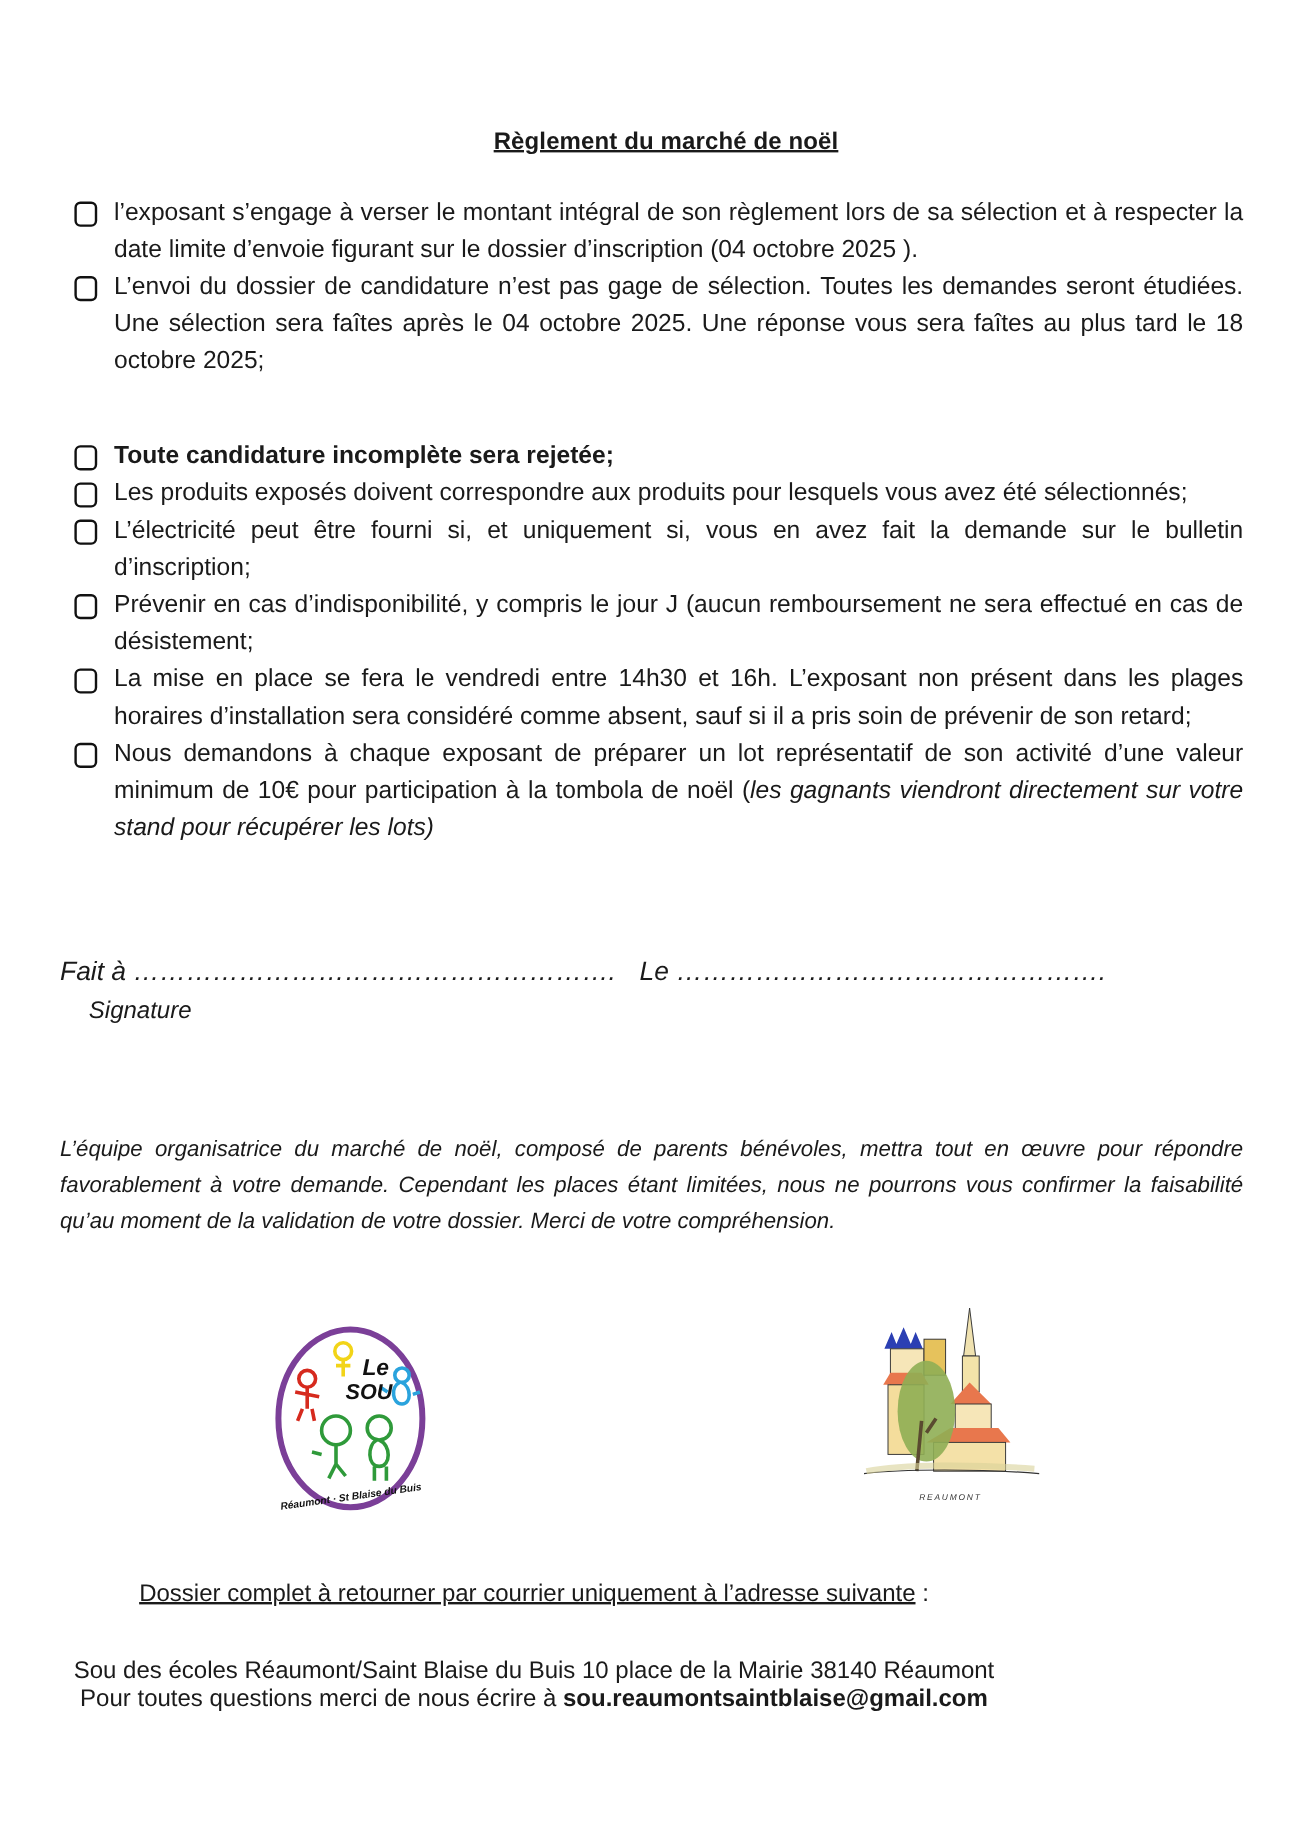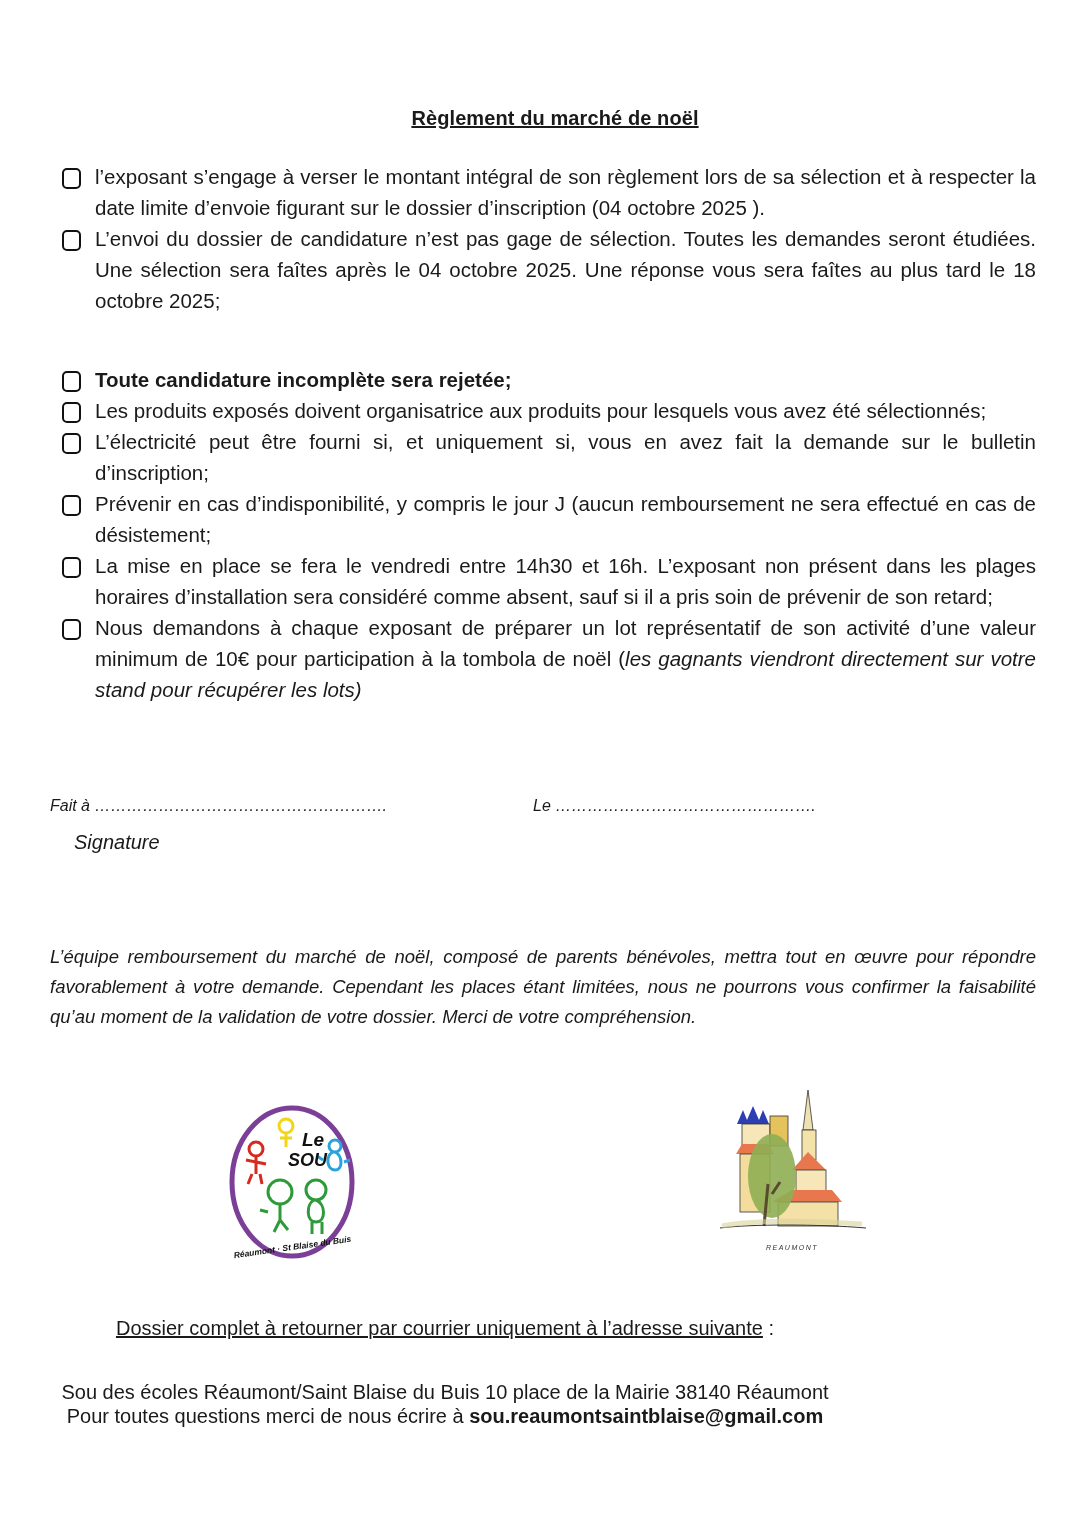--- a/index.html
+++ b/index.html
@@ -15,21 +15,21 @@
     .rules { position: absolute; left: 62px; top: 161px; width: 974px; }
     .rule { position: relative; padding-left: 33px; font-size: 20.5px; line-height: 31px; text-align: justify; }
     .rule .cb {
       position: absolute; left: 0; top: 7px; width: 15px; height: 17px;
       border: 2.4px solid #111; border-radius: 5px; box-sizing: content-box;
       cursor: pointer;
     }
     .rule.bold { font-weight: bold; margin-top: 48px; }
     .rule .it { font-style: italic; }
     .sigline {
-      position: absolute; top: 797px; font-style: italic; font-size: 16px;
+      position: absolute; top: 797px; font-style: italic; font-size: 22px;
     }
     .sig-label { position: absolute; left: 50px; top: 831px; font-style: italic; font-size: 20px; margin-left: 24px; }
     .note {
       position: absolute; left: 50px; top: 942px; width: 986px;
       font-style: italic; font-size: 18.5px; line-height: 30px; text-align: justify;
     }
     .logo-sou { position: absolute; left: 228px; top: 1104px; width: 128px; height: 156px; }
     .logo-reaumont { position: absolute; left: 712px; top: 1084px; width: 160px; height: 176px; }
     .footer { position: absolute; left: 0; width: 890px; text-align: center; font-size: 20px; }
     .footer u { text-decoration: underline; }
@@ -49,21 +49,21 @@
     <div class="rule">
       <span class="cb"></span>
       <span>L’envoi du dossier de candidature n’est pas gage de sélection. Toutes les demandes seront étudiées. Une sélection sera faîtes après le 04 octobre 2025. Une réponse vous sera faîtes au plus tard le 18 octobre 2025;</span>
     </div>
     <div class="rule bold">
       <span class="cb"></span>
       <span>Toute candidature incomplète sera rejetée;</span>
     </div>
     <div class="rule">
       <span class="cb"></span>
-      <span>Les produits exposés doivent organisatrice aux produits pour lesquels vous avez été sélectionnés;</span>
+      <span>Les produits exposés doivent correspondre aux produits pour lesquels vous avez été sélectionnés;</span>
     </div>
     <div class="rule">
       <span class="cb"></span>
       <span>L’électricité peut être fourni si, et uniquement si, vous en avez fait la demande sur le bulletin d’inscription;</span>
     </div>
     <div class="rule">
       <span class="cb"></span>
       <span>Prévenir en cas d’indisponibilité, y compris le jour J (aucun remboursement ne sera effectué en cas de désistement;</span>
     </div>
     <div class="rule">
@@ -73,21 +73,21 @@
     <div class="rule">
       <span class="cb"></span>
       <span>Nous demandons à chaque exposant de préparer un lot représentatif de son activité d’une valeur minimum de 10€ pour participation à la tombola de noël (</span><span class="it">les gagnants viendront directement sur votre stand pour récupérer les lots)</span>
     </div>
   </div>
 
   <div class="sigline" style="left:50px;">Fait à ……………………………………………….</div>
   <div class="sigline" style="left:533px;">Le ………………………………………….</div>
   <div class="sig-label">Signature</div>
 
-  <div class="note">L’équipe remboursement du marché de noël, composé de parents bénévoles, mettra tout en œuvre pour répondre favorablement à votre demande. Cependant les places étant limitées, nous ne pourrons vous confirmer la faisabilité qu’au moment de la validation de votre dossier. Merci de votre compréhension.</div>
+  <div class="note">L’équipe organisatrice du marché de noël, composé de parents bénévoles, mettra tout en œuvre pour répondre favorablement à votre demande. Cependant les places étant limitées, nous ne pourrons vous confirmer la faisabilité qu’au moment de la validation de votre dossier. Merci de votre compréhension.</div>
 
   <svg class="logo-sou" viewBox="0 0 128 156">
     <ellipse cx="64" cy="78" rx="60" ry="74" fill="#fff" stroke="#7b3f98" stroke-width="5"></ellipse>
     <g fill="none" stroke="#f2d418" stroke-width="3">
       <circle cx="58" cy="22" r="7"></circle>
         <path d="M58 29 v14 M52 34 h12"></path>
     </g>
     <g fill="none" stroke="#d62a1e" stroke-width="3">
       <circle cx="28" cy="45" r="7"></circle>
         <path d="M28 52 v18 M18 56 l20 4 M24 70 l-4 10 M32 70 l2 10"></path>

